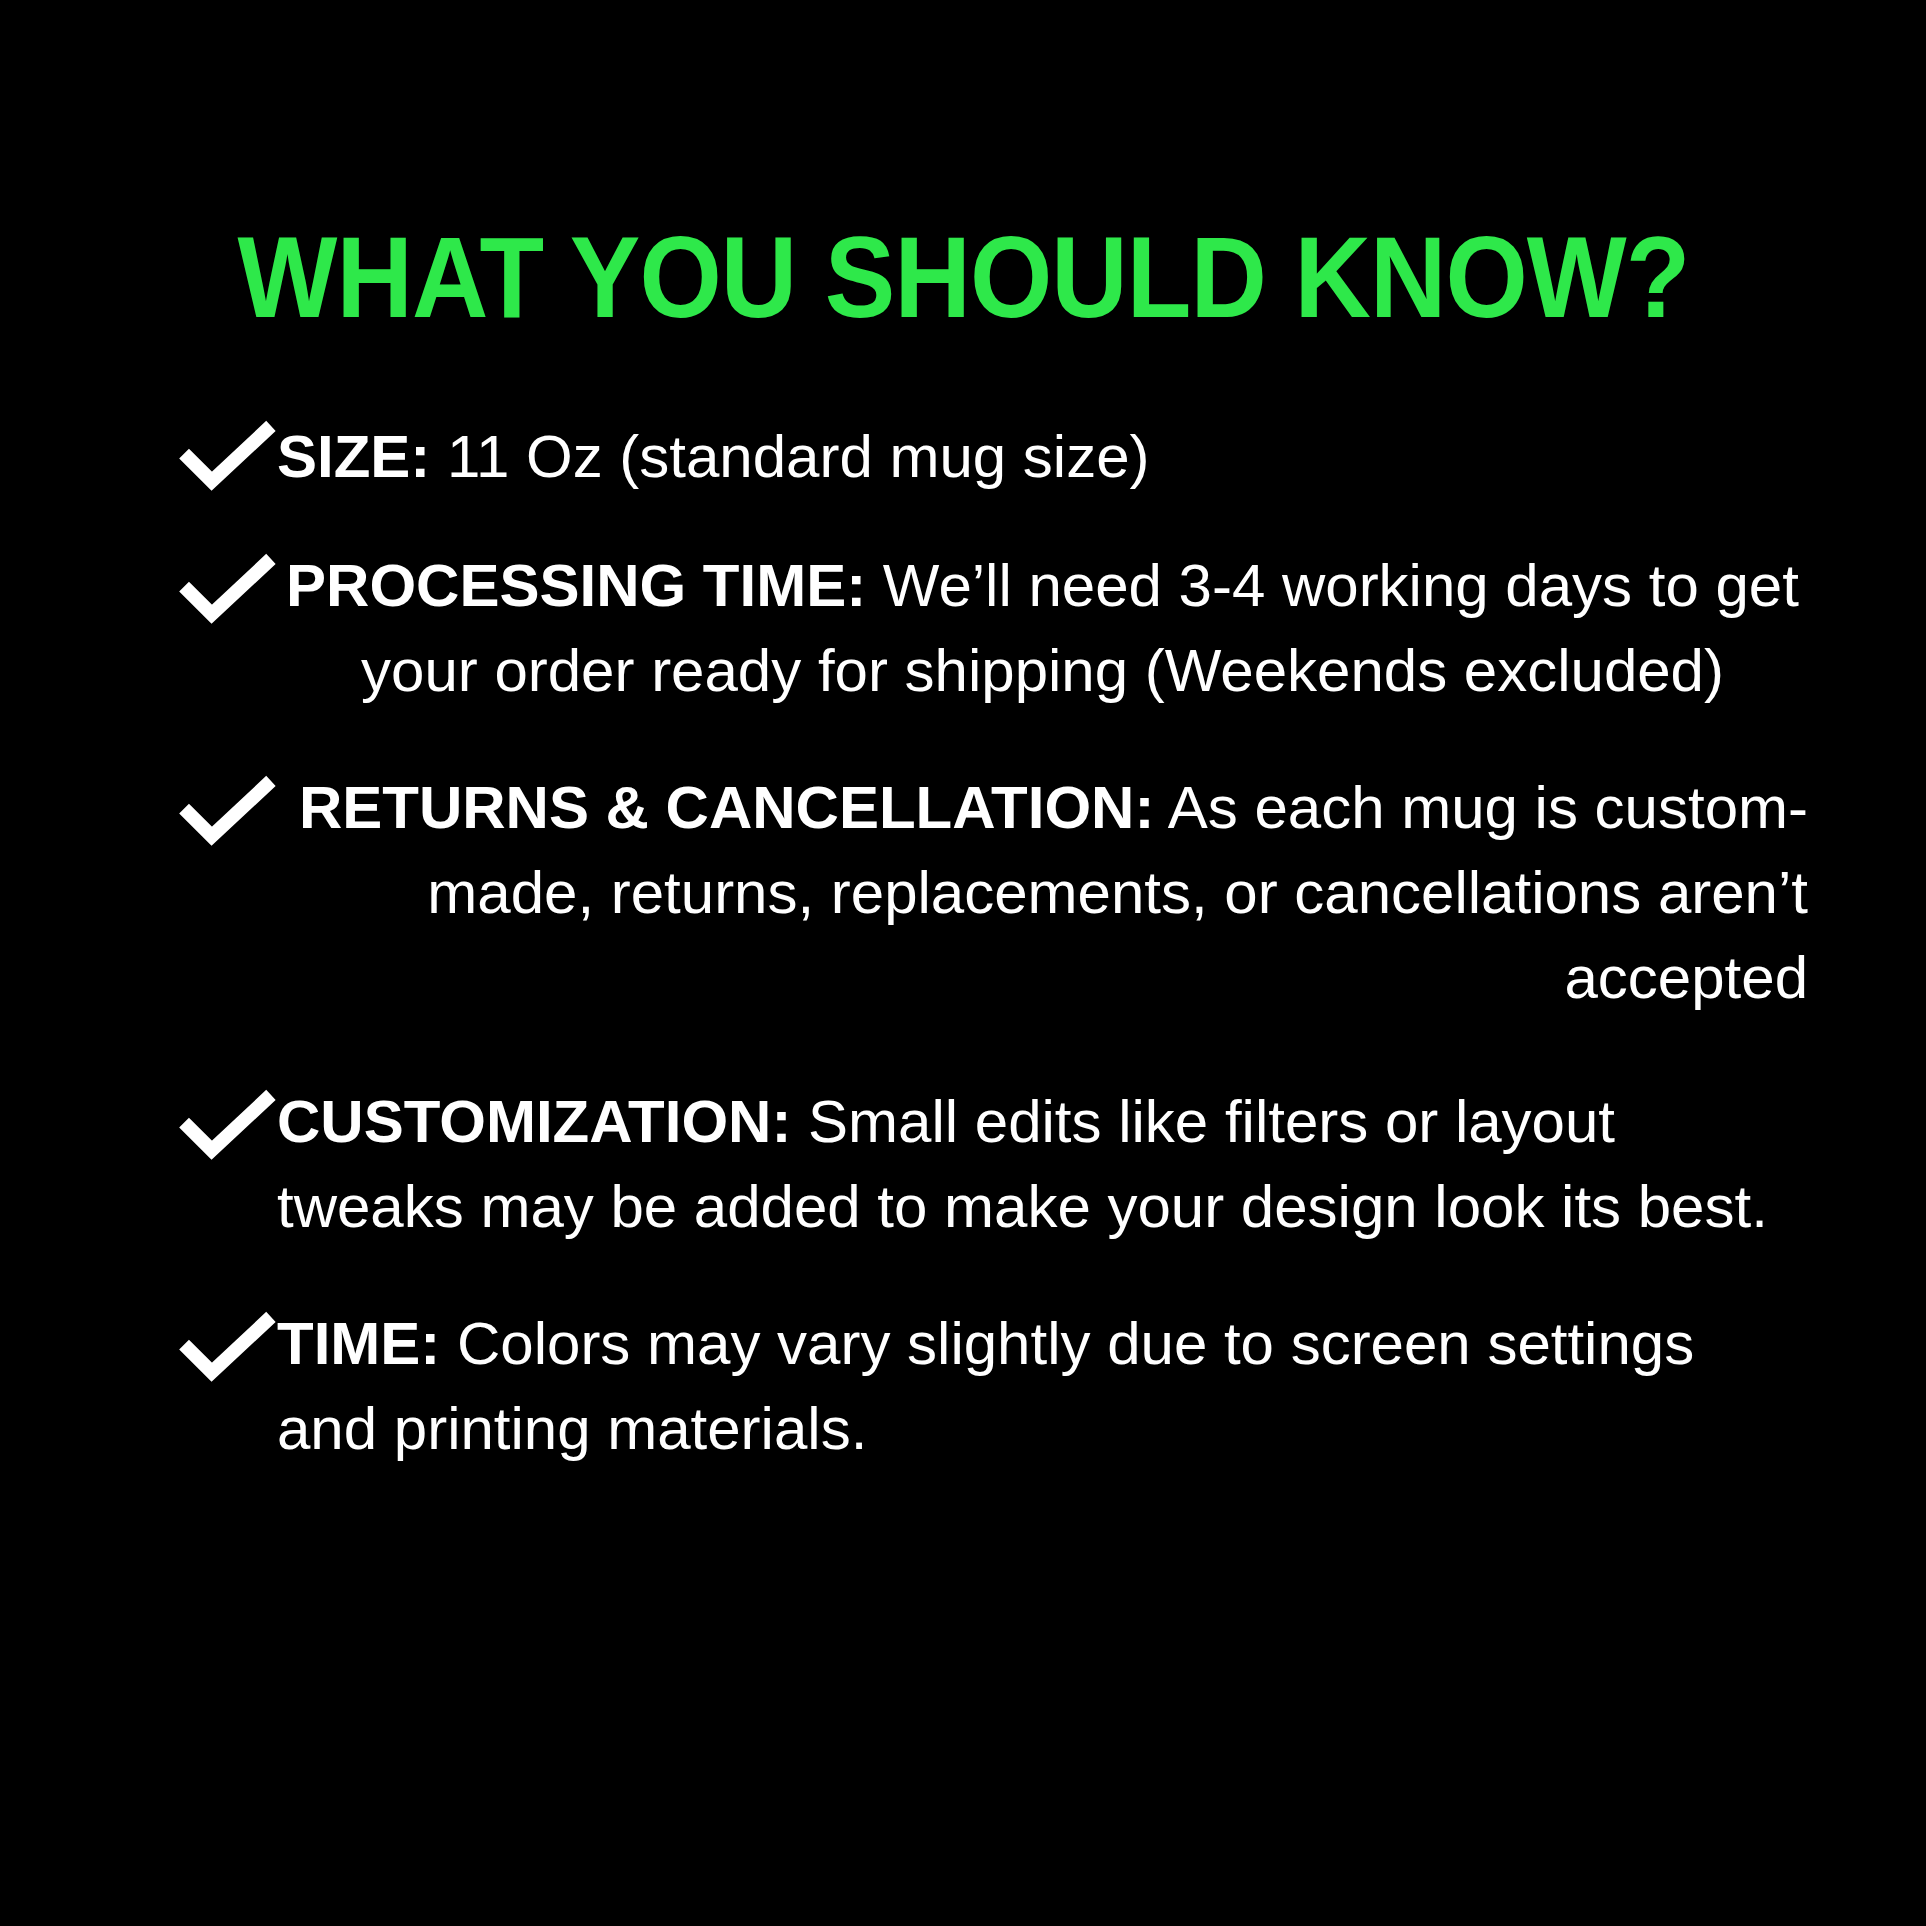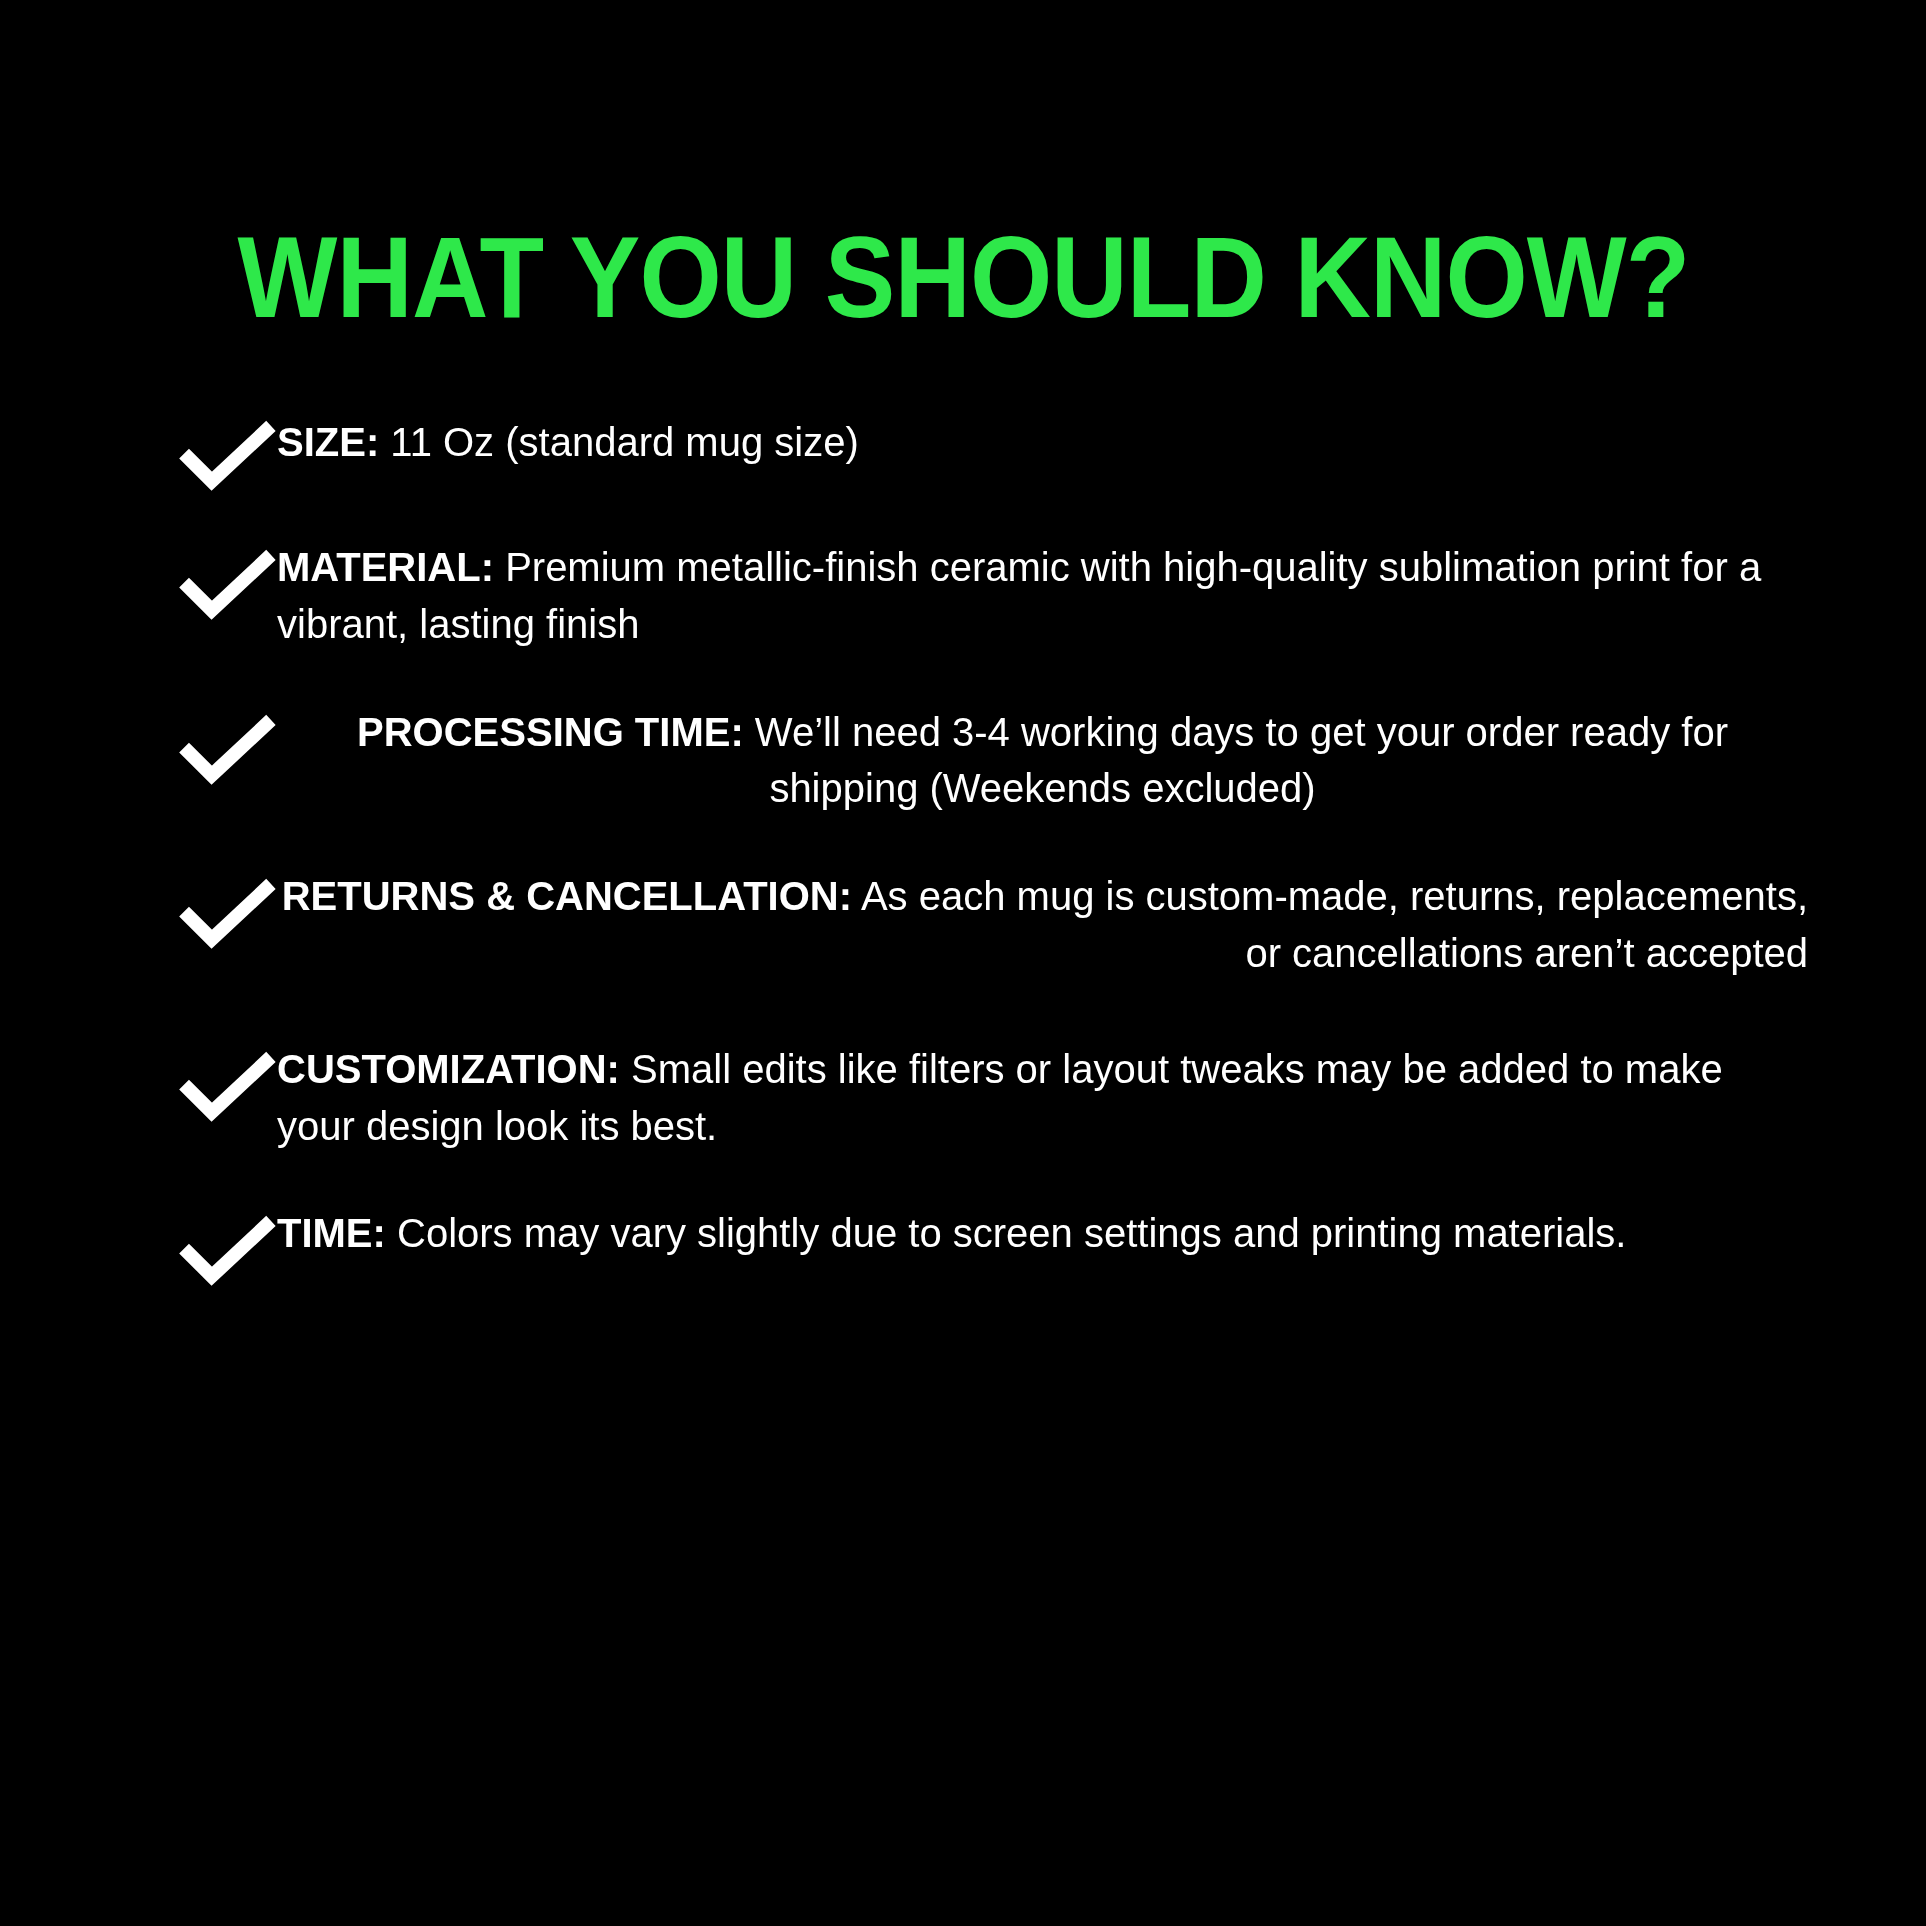--- a/index.html
+++ b/index.html
@@ -50,21 +50,21 @@
   .check {
     flex: 0 0 auto;
     width: 99px;
     padding-top: 10px;
   }
   .check svg {
     display: block;
   }
   .text {
     flex: 1 1 auto;
-    font-size: 40px;
+    font-size: 60px;
     line-height: 1.42;
     color: #ffffff;
     letter-spacing: 0px;
   }
   .text b {
     font-weight: bold;
   }
   .item-size .text { margin-top: 4px; }
   .item-material { margin-bottom: 51px; }
   .item-processing { margin-bottom: 51px; text-align: center; }
@@ -82,28 +82,20 @@
 
     <li class="item item-size">
       <span class="check">
         <svg width="99" height="75" viewBox="0 0 100 76" aria-hidden="true">
           <path d="M6 34 L34 62 L94 6" fill="none" stroke="#ffffff" stroke-width="14" stroke-linecap="butt" stroke-linejoin="miter"></path>
         </svg>
       </span>
       <span class="text"><b>SIZE:</b> <span>11 Oz (standard mug size)</span></span>
     </li>
 
-    <li class="item item-material">
-      <span class="check">
-        <svg width="99" height="75" viewBox="0 0 100 76" aria-hidden="true">
-          <path d="M6 34 L34 62 L94 6" fill="none" stroke="#ffffff" stroke-width="14" stroke-linecap="butt" stroke-linejoin="miter"></path>
-        </svg>
-      </span>
-      <span class="text"><b>MATERIAL:</b> <span>Premium metallic-finish ceramic with high-quality sublimation print for a vibrant, lasting finish</span></span>
-    </li>
 
     <li class="item item-processing">
       <span class="check">
         <svg width="99" height="75" viewBox="0 0 100 76" aria-hidden="true">
           <path d="M6 34 L34 62 L94 6" fill="none" stroke="#ffffff" stroke-width="14" stroke-linecap="butt" stroke-linejoin="miter"></path>
         </svg>
       </span>
       <span class="text"><b>PROCESSING TIME:</b> <span>We’ll need 3-4 working days to get your order ready for shipping (Weekends excluded)</span></span>
     </li>
 

